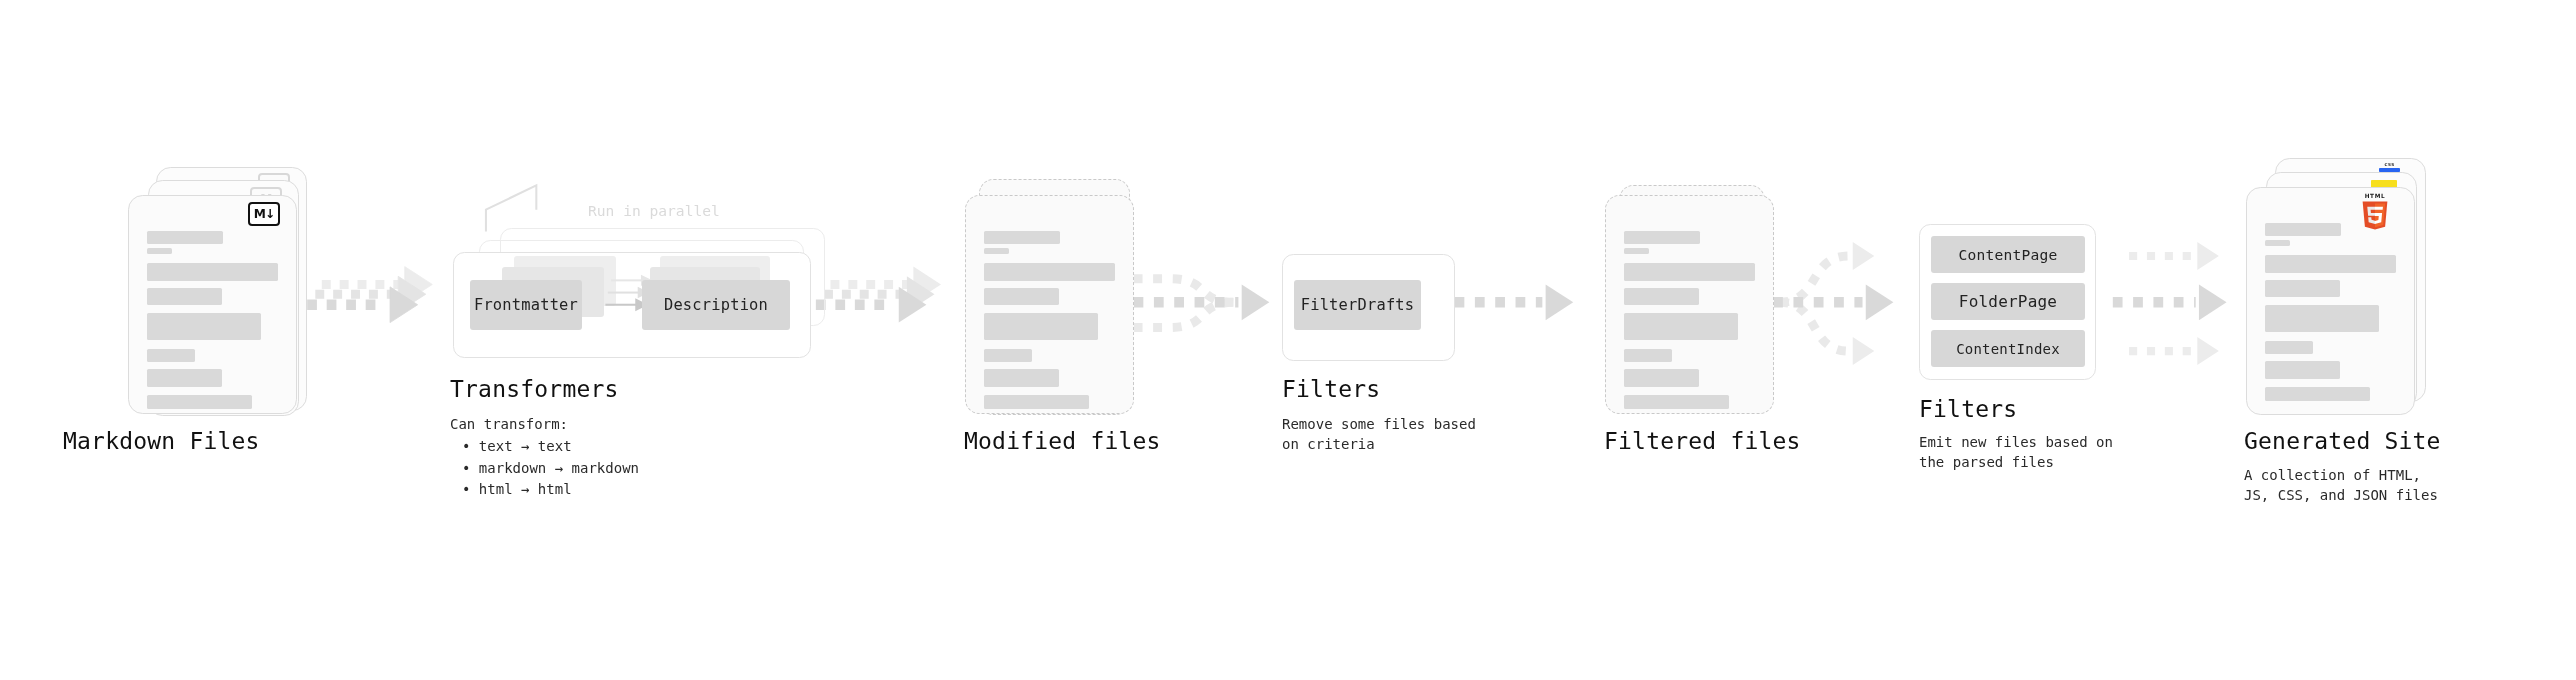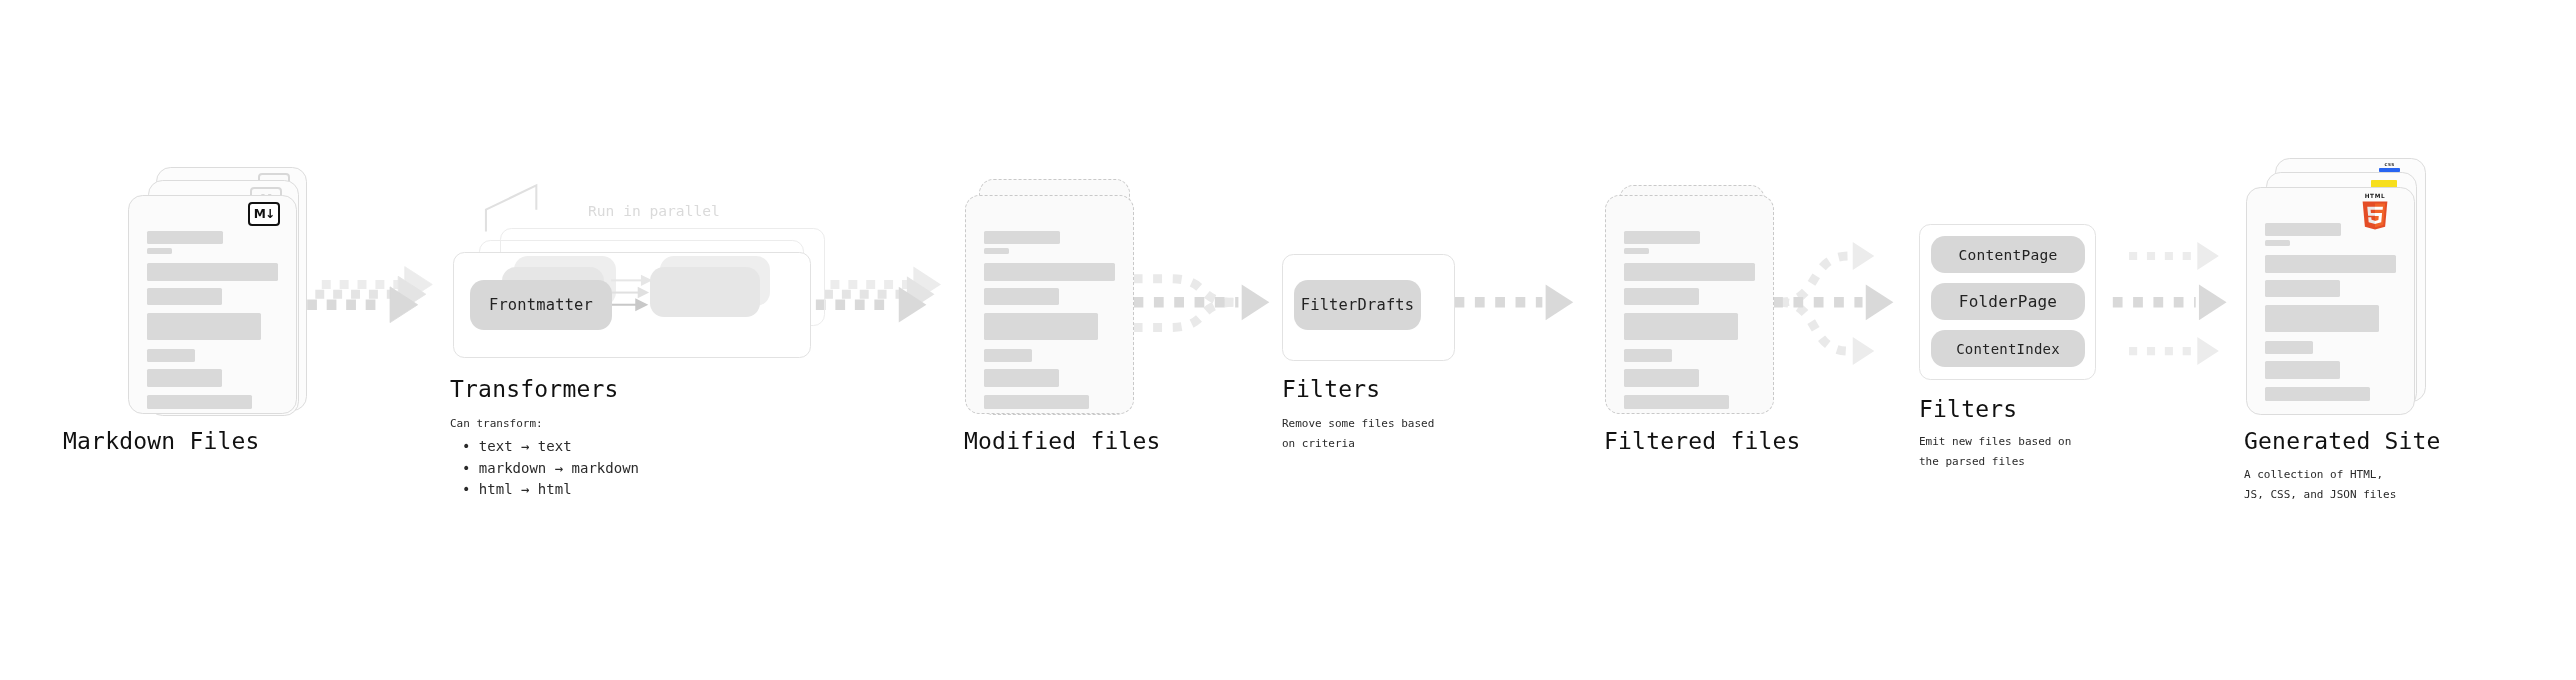--- a/index.html
+++ b/index.html
@@ -50,31 +50,31 @@
   .css3-lbl{font-size:4.1px;font-weight:bold;color:#222;letter-spacing:0.4px;text-align:center;
             font-family:"DejaVu Sans","Liberation Sans",sans-serif;line-height:4.9px;}
   .js-mini{width:26px;height:18px;background:#f7df1e;border-radius:0.8px;}
 
   
   .gbox{
     position:absolute;border:1.6px solid #dcdcdc;border-radius:11.4px;background:#fff;box-sizing:border-box;
   }
   .gbox.ghost{border-color:#ececec;background:transparent;}
   .chip{
-    position:absolute;background:#d7d7d7;border-radius:14px;
+    position:absolute;background:#d7d7d7;border-radius:3px;
     display:flex;align-items:center;justify-content:center;
     font-size:15.4px;color:#232323;letter-spacing:0.2px;white-space:nowrap;
     box-sizing:border-box;
   }
   .chip.ghost{background:#eeeeee;color:transparent;}
   .chip.ghost2{background:#e6e6e6;color:transparent;}
 
   
   .title{position:absolute;font-size:23px;color:#111;letter-spacing:0.2px;white-space:nowrap;}
-  .sub{position:absolute;font-size:11px;line-height:20.3px;color:#2a2a2a;white-space:pre;}
+  .sub{position:absolute;font-size:14px;line-height:20.3px;color:#2a2a2a;white-space:pre;}
   .note{position:absolute;font-size:14.6px;color:#dadada;white-space:nowrap;}
   .bullets{position:absolute;font-size:14px;line-height:20.3px;color:#2a2a2a;white-space:pre;}
 
   svg{position:absolute;left:0;top:0;overflow:visible;}
   .nosel{user-select:none;}
 </style>
 </head>
 <body>
 
 <div id="stage" class="nosel">
@@ -219,21 +219,22 @@
     <g stroke="#e0e0e0" stroke-width="2.5" fill="#e0e0e0">
       <line x1="748" y1="360" x2="786" y2="360"></line>
         <path d="M786,355 L796,360 L786,365 Z"></path>
     </g>
     <g stroke="#c8c8c8" stroke-width="2.5" fill="#c8c8c8">
       <line x1="745" y1="375" x2="783" y2="375"></line>
         <path d="M783,369 L795,375 L783,381 Z"></path>
     </g>
   </svg>
 
-  <div class="chip" style="left:470px;top:280px;width:142px;height:50px;">Frontmatter</div>
+  <div class="chip" style="left:470px;top:280px;width:112px;height:50px;">Frontmatter</div>
+  <div class="chip" style="left:642px;top:280px;width:148px;height:50px;">Description</div>
 
   <div class="note" style="left:542px;top:202px;margin-left:46px;">Run in parallel</div>
 
   <div class="title" style="left:450px;top:376px;">Transformers</div>
   <div class="sub" style="left:450px;top:414px;">Can transform:</div>
   <div class="bullets" style="left:462px;top:436px;">• text → text</div>
   <div class="bullets" style="left:462px;top:458px;">• markdown → markdown</div>
   <div class="bullets" style="left:462px;top:479px;">• html → html</div>
 
   <div class="card dashed" style="left:979px;top:179px;width:151px;height:236px;"></div>

